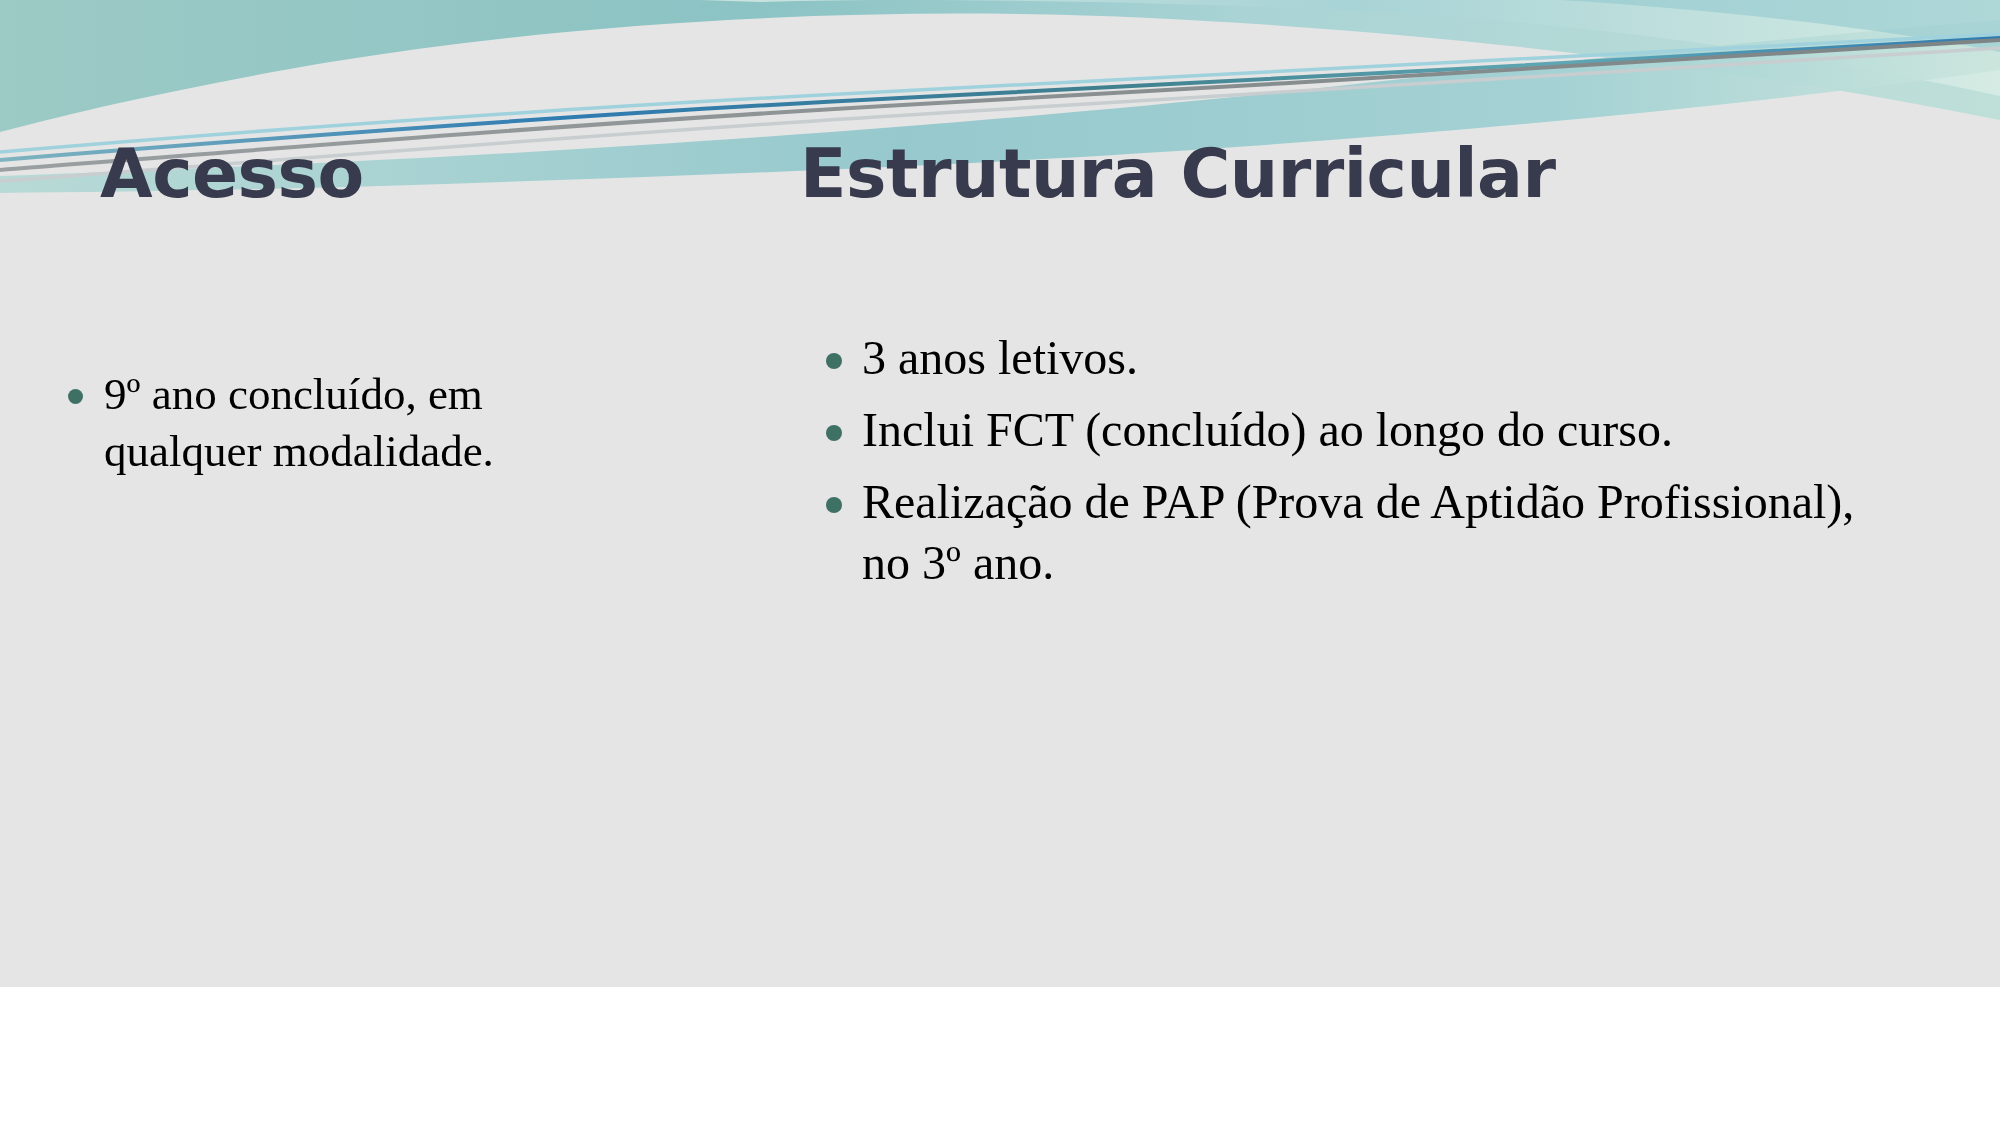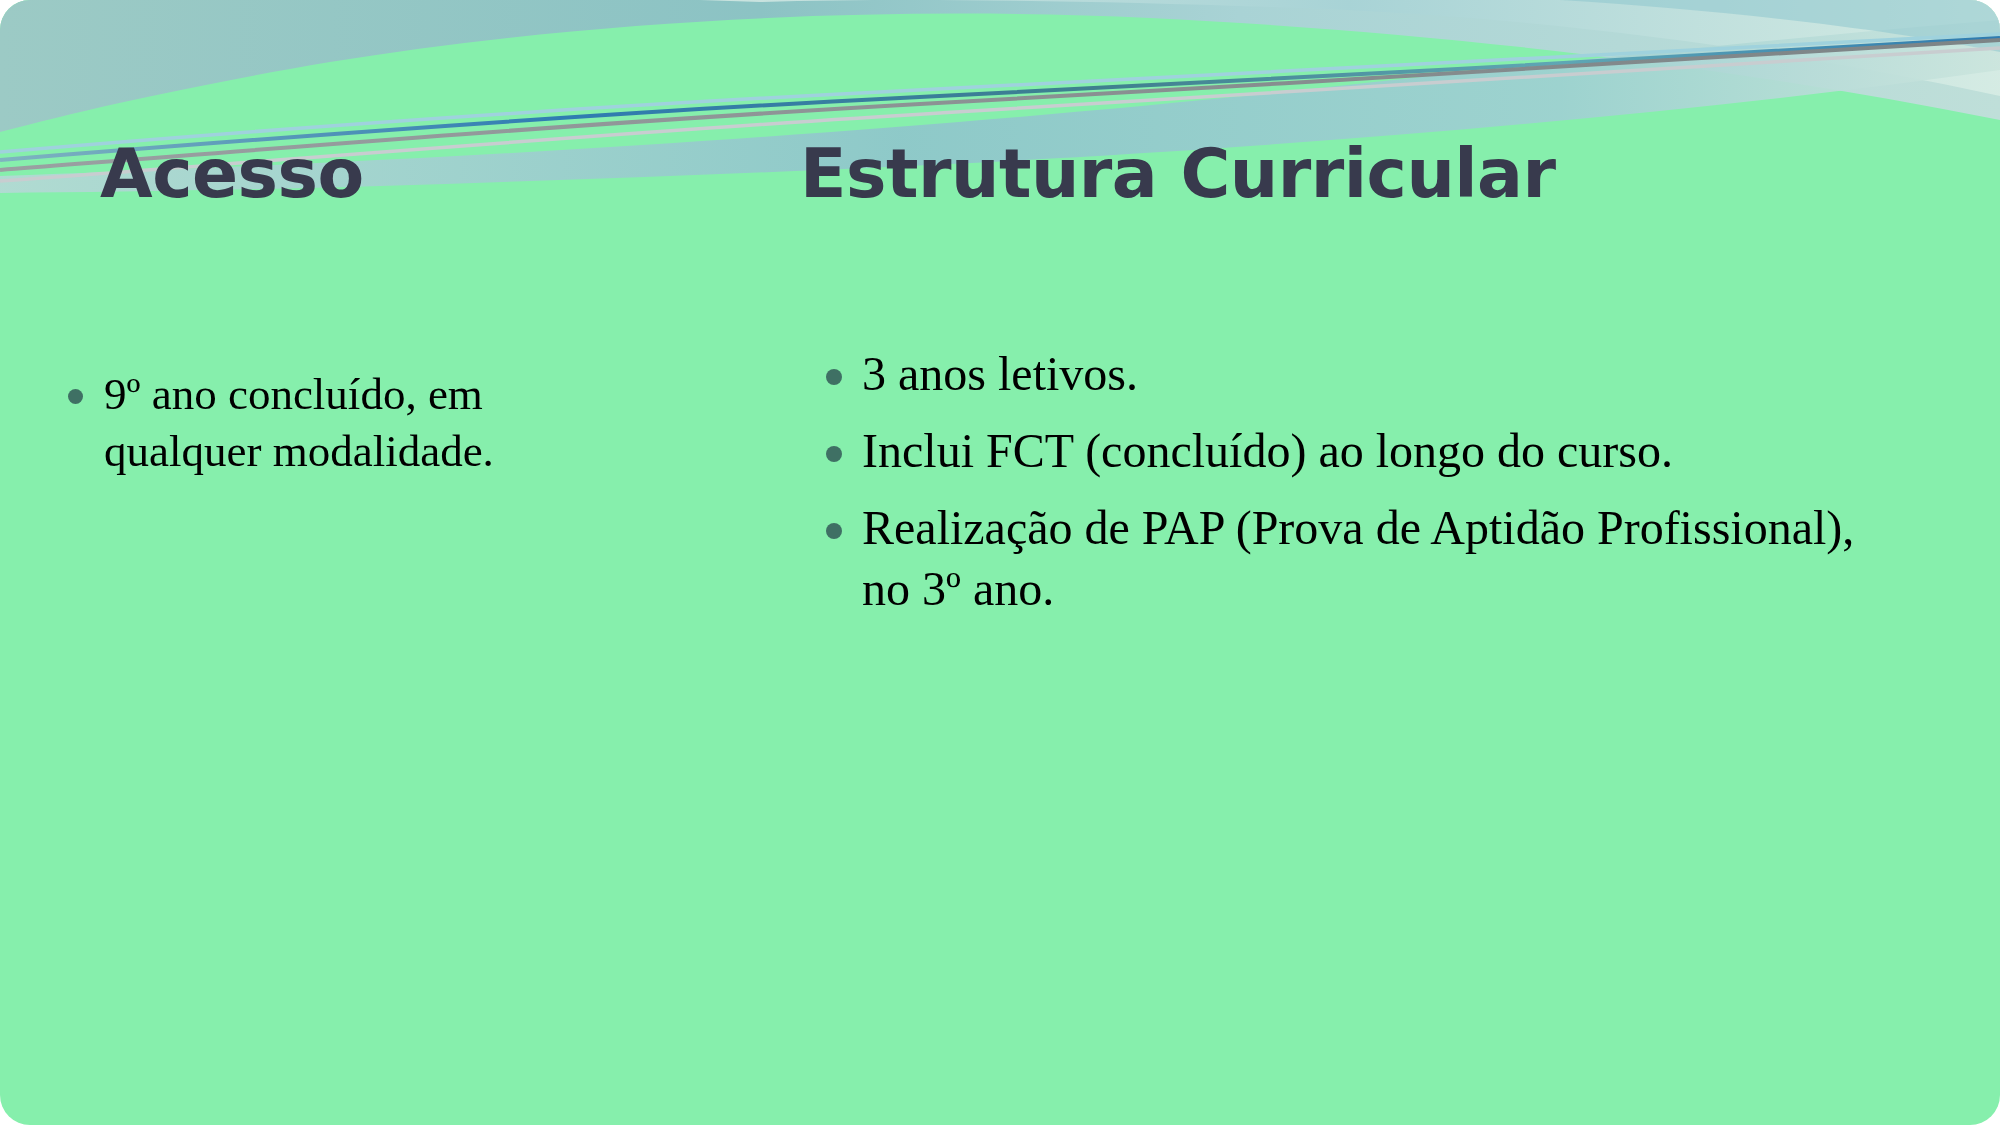--- a/index.html
+++ b/index.html
@@ -11,24 +11,23 @@
   body {
     width: 2000px;
     height: 1125px;
     overflow: hidden;
     font-family: "Liberation Serif", serif;
   }
 
   .slide {
     position: relative;
     width: 2000px;
-    height: 1125px;
-    background: #86efac;
+    height: 987px;
+    background: #e5e5e5;
     overflow: hidden;
-    border-radius: 30px;
   }
 
   
   .header-art {
     position: absolute;
     top: 0;
     left: 0;
     width: 2000px;
     height: 200px;
     pointer-events: none;
@@ -89,21 +88,20 @@
     font-family: "Liberation Serif", serif;
     font-size: 45px;
     line-height: 1.27;
     margin-bottom: 10px;
   }
   .col-right ul.bullets > li {
     font-size: 48px;
     line-height: 1.27;
     padding-left: 44px;
     margin-bottom: 11px;
-    margin-top: 16px;
   }
   ul.bullets > li .dot {
     position: absolute;
     left: 10px;
     top: 0.52em;
     width: 15px;
     height: 15px;
     border-radius: 50%;
     background: #3f7064;
   }

